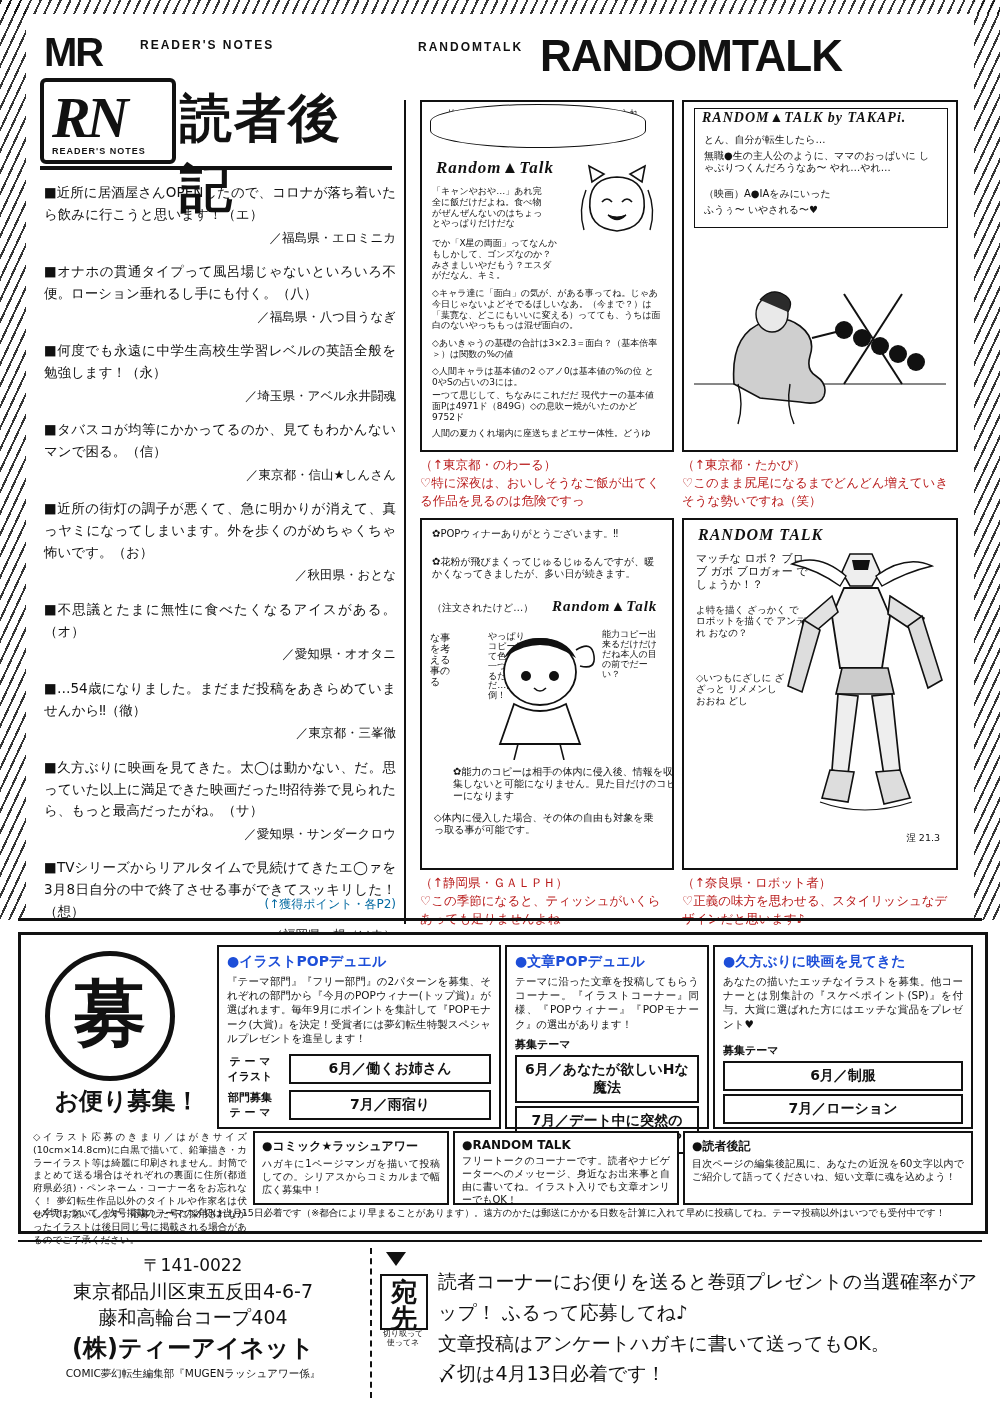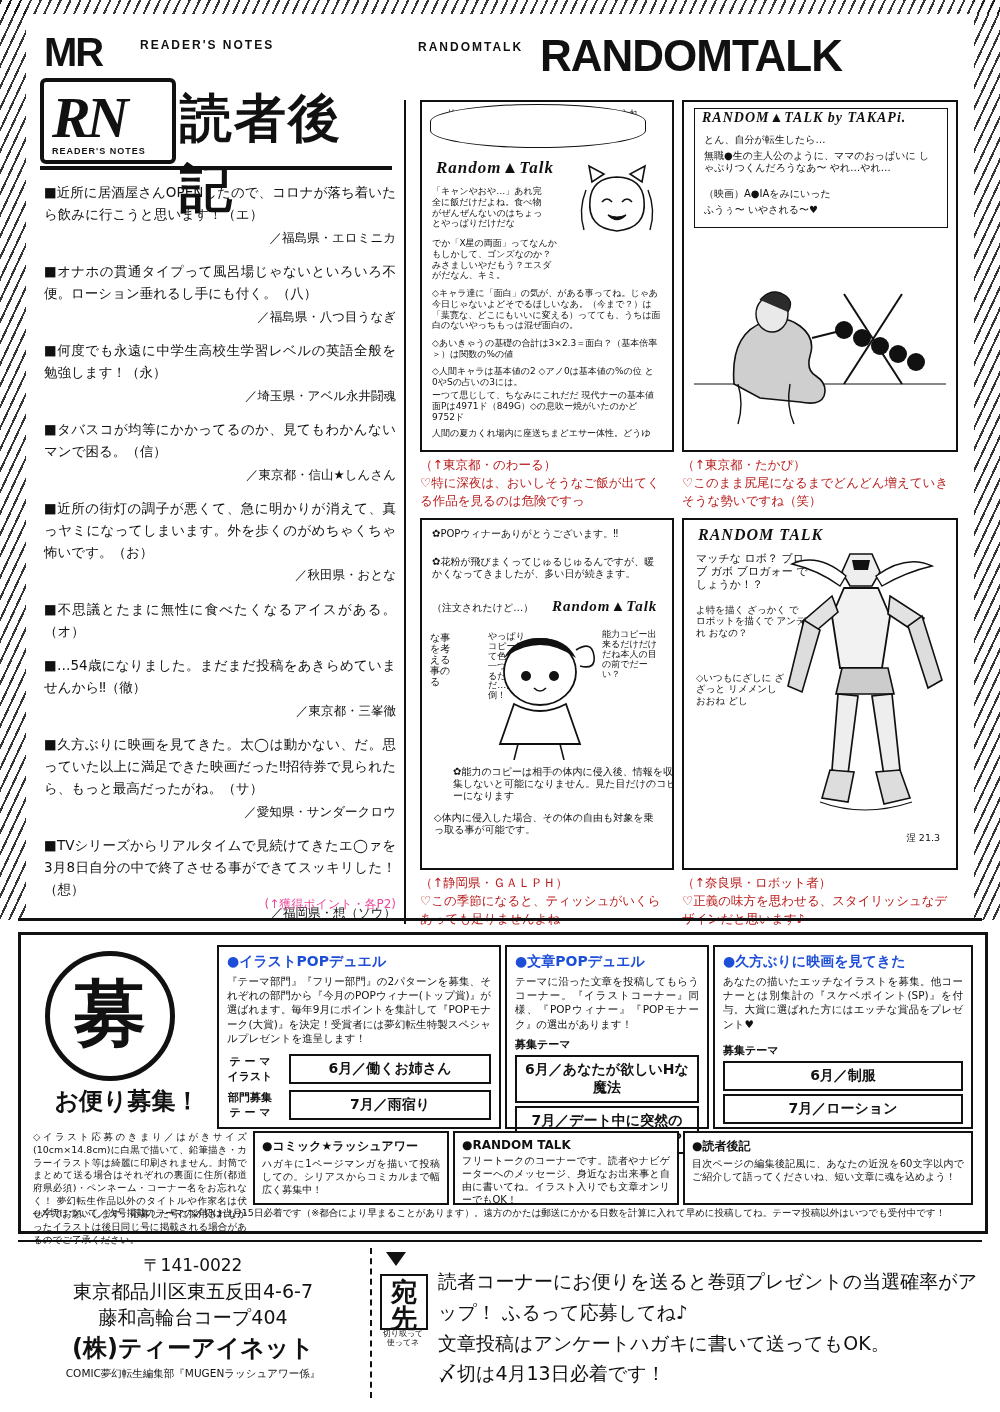--- a/index.html
+++ b/index.html
@@ -74,21 +74,21 @@
   .letter .body{
     font-family:"DejaVu Sans", sans-serif;
     font-size:13.5px;color:#111;text-align:justify;
   }
   .letter .sign{
     margin-top:2px;text-align:right;font-size:12.5px;color:#111;
     font-family:"DejaVu Sans", sans-serif;
   }
   .points-note{
     position:absolute;left:44px;top:896px;width:352px;
-    text-align:right;font-size:12px;color:#ec4899;
+    text-align:right;font-size:12px;color:#0369a1;
   }
 
   
   .rt-area{position:absolute;left:414px;top:100px;width:546px;height:824px;}
   .panel{
     position:absolute;background:#fff;border:2px solid #111;
     overflow:hidden;
   }
   .p1{left:6px;top:0px;width:250px;height:348px;}
   .p2{left:268px;top:0px;width:272px;height:348px;}
@@ -252,20 +252,21 @@
     <div class="letter">
       <div class="body">■タバスコが均等にかかってるのか、見てもわかんないマンで困る。（信）</div>
       <div class="sign">／東京都・信山★しんさん</div>
     </div>
     <div class="letter">
       <div class="body">■近所の街灯の調子が悪くて、急に明かりが消えて、真っヤミになってしまいます。外を歩くのがめちゃくちゃ怖いです。（お）</div>
       <div class="sign">／秋田県・おとな</div>
     </div>
     <div class="letter">
       <div class="body">■不思議とたまに無性に食べたくなるアイスがある。（オ）</div>
+      <div class="sign">／愛知県・オオタニ</div>
     </div>
     <div class="letter">
       <div class="body">■…54歳になりました。まだまだ投稿をあきらめていませんから‼（徹）</div>
       <div class="sign">／東京都・三峯徹</div>
     </div>
     <div class="letter">
       <div class="body">■久方ぶりに映画を見てきた。太◯は動かない、だ。思っていた以上に満足できた映画だった‼招待券で見られたら、もっと最高だったがね。（サ）</div>
       <div class="sign">／愛知県・サンダークロウ</div>
     </div>
     <div class="letter">

